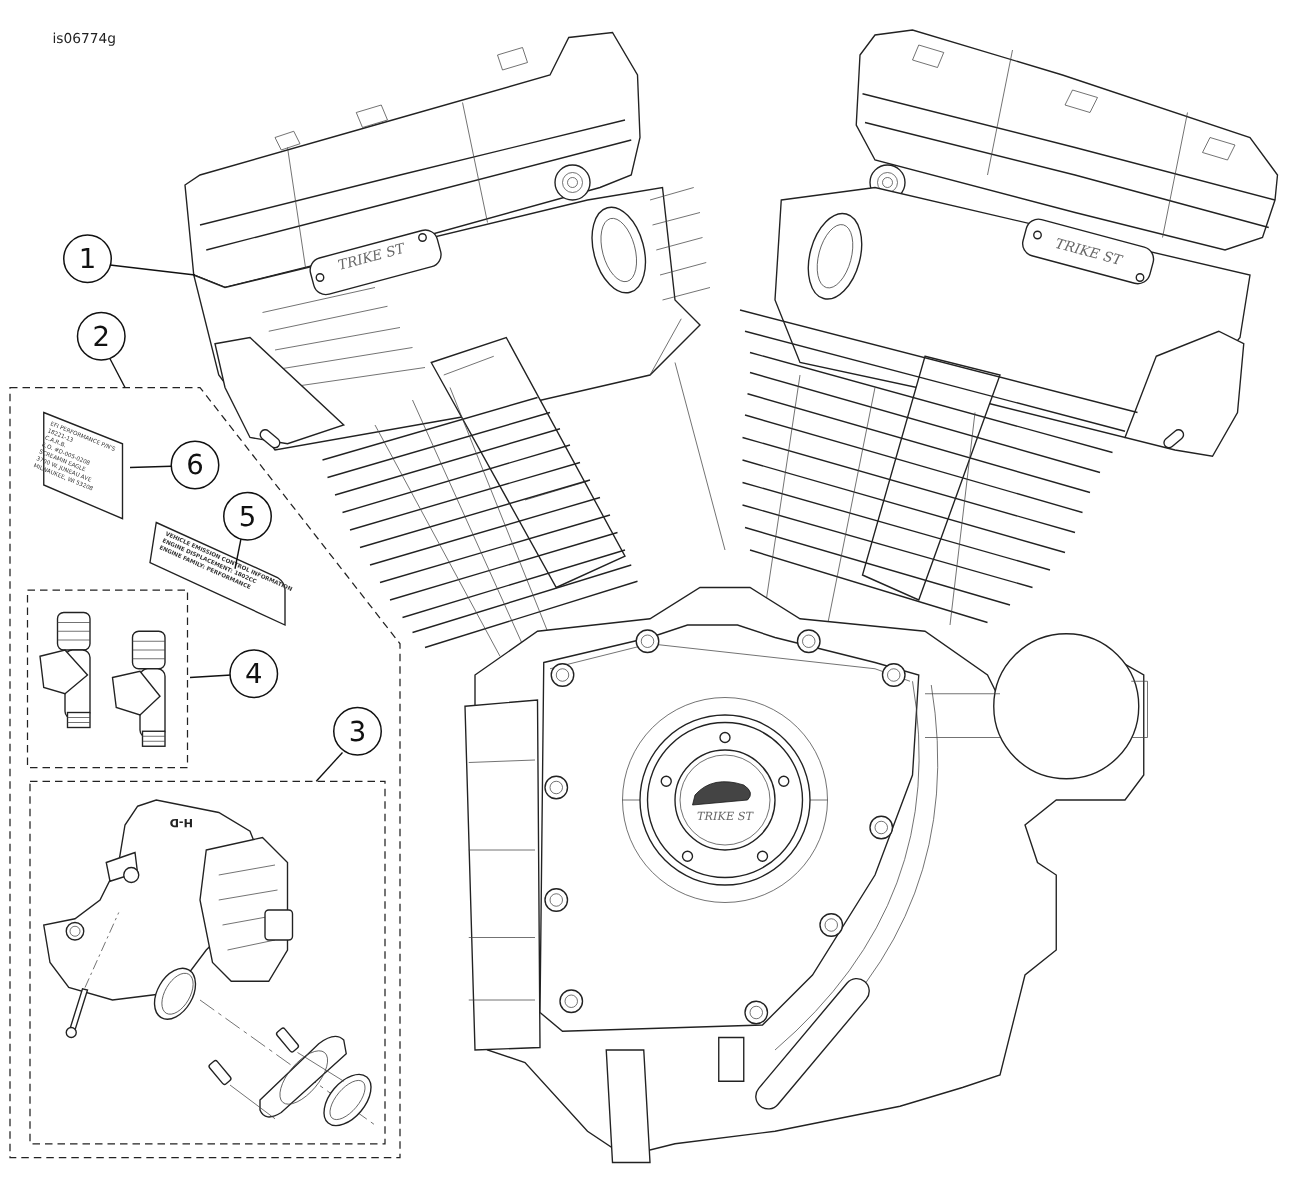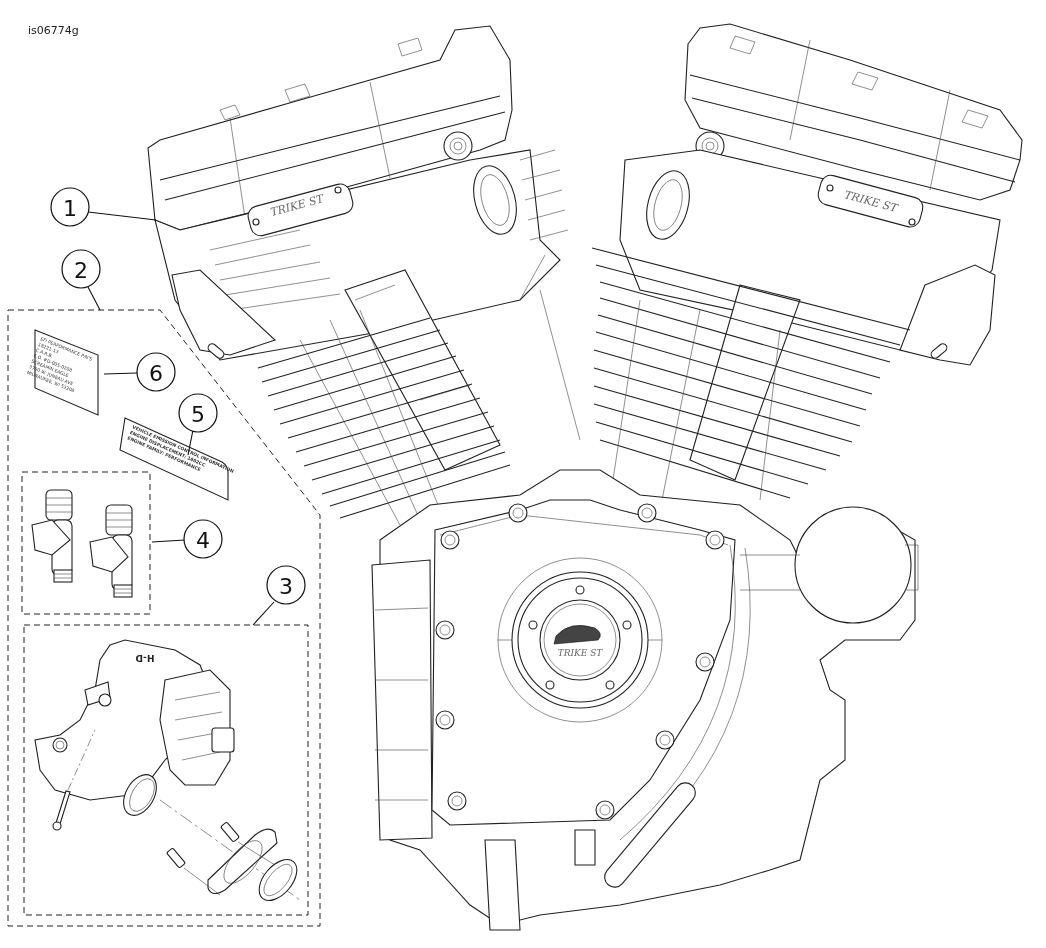--- a/index.html
+++ b/index.html
@@ -1,17 +1,17 @@
 <!DOCTYPE html>
 <html><head>
 <meta charset="utf-8">
 <style>
   html, body { margin:0; padding:0; background:#ffffff; }
   body { width:1046px; height:948px; position:relative; overflow:hidden; font-family:"DejaVu Sans", sans-serif; }
-  .fig-id { position:absolute; left:28px; top:24px; font-size:11px; color:#222; font-family:"DejaVu Sans", sans-serif; }
+  .fig-id { position:absolute; left:42px; top:24px; font-size:11px; color:#222; font-family:"DejaVu Sans", sans-serif; }
   svg.main { position:absolute; left:0; top:0; }
   .ln { fill:none; stroke:#222; stroke-width:1.1; }
   .lt { fill:none; stroke:#444; stroke-width:0.6; }
   .wf { fill:#fff; stroke:#222; stroke-width:1.1; }
   .dash { fill:none; stroke:#222; stroke-width:1; stroke-dasharray:6 4; }
   .callout circle { fill:#fff; stroke:#111; stroke-width:1.2; }
   .callout text { font-family:"DejaVu Sans", sans-serif; font-size:22px; fill:#111; text-anchor:middle; dominant-baseline:central; }
   .leader { stroke:#111; stroke-width:1.1; fill:none; }
   .label-text { font-family:"DejaVu Sans", sans-serif; font-size:4.5px; fill:#333; }
 </style>

